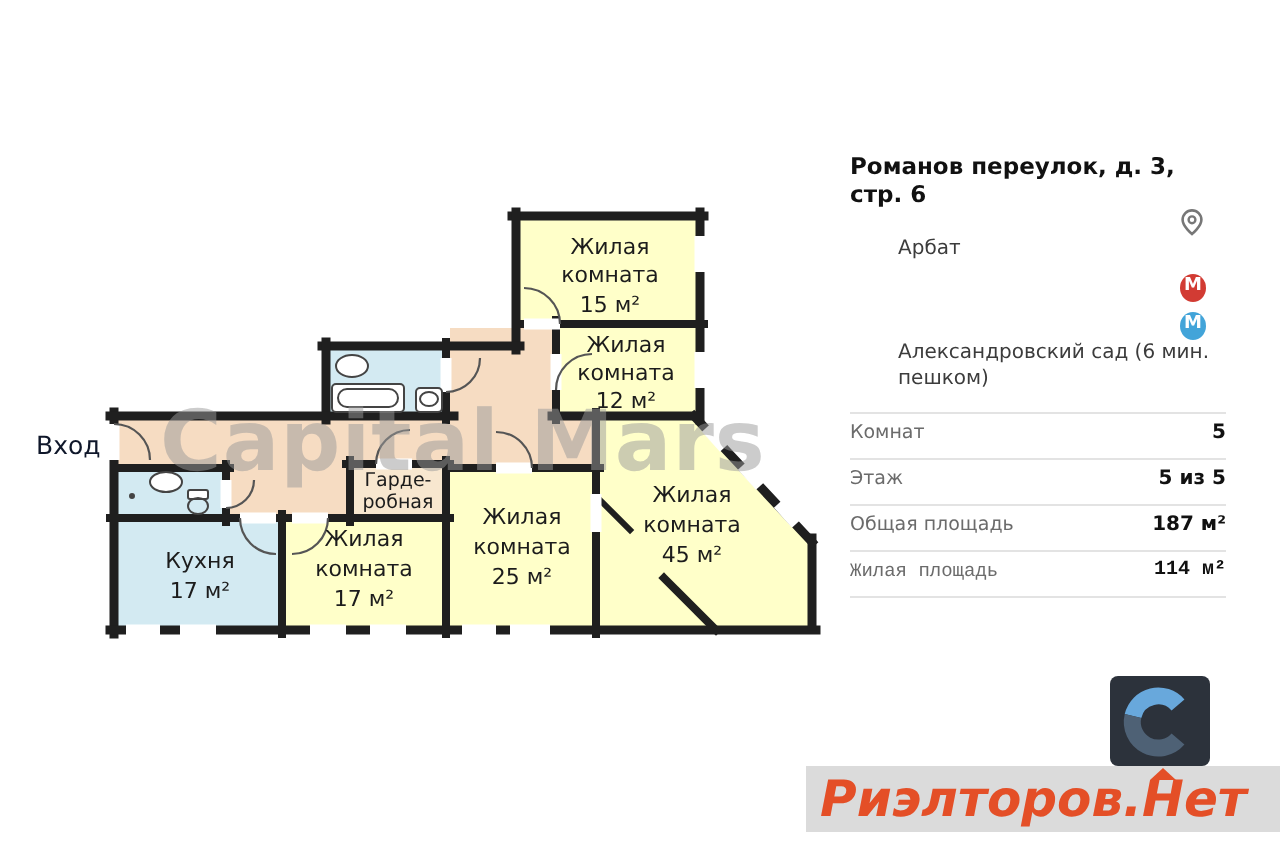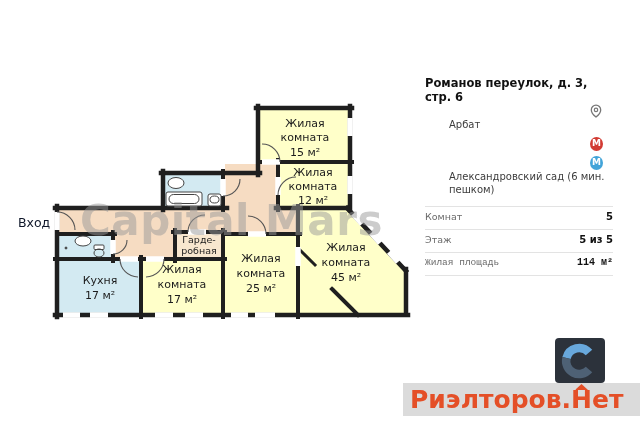--- a/index.html
+++ b/index.html
@@ -44,21 +44,21 @@
     position:absolute;left:555px;top:338px;width:50px;height:45px;border-radius:4px;
     background:var(--logo_square_bg);
   }
   .brand-banner{
     position:absolute;left:403px;top:383px;width:237px;height:33px;
     background:var(--banner_bg);display:flex;align-items:center;padding-left:7px;
     box-sizing:border-box;
   }
   .brand-text{
     font-size:25px;font-weight:bold;color:var(--accent_red);white-space:nowrap;
-    letter-spacing:0px;line-height:1;
+    letter-spacing:0px;line-height:1;font-style:italic;
   }
   .h-wrap{position:relative;display:inline-block;}
   .roof{
     position:absolute;left:50%;top:-3px;transform:translateX(-50%);
     width:13px;height:6px;background:var(--accent_red);
     clip-path:polygon(50% 0,0 100%,100% 100%);
   }
 </style>
 </head>
 <body>
@@ -226,20 +226,24 @@
     <div class="specs">
       <div class="spec-row">
         <span class="spec-label">Комнат</span>
         <span class="spec-value">5</span>
       </div>
       <div class="spec-row">
         <span class="spec-label">Этаж</span>
         <span class="spec-value">5 из 5</span>
       </div>
       <div class="spec-row">
+        <span class="spec-label">Общая площадь</span>
+        <span class="spec-value">187 м²</span>
+      </div>
+      <div class="spec-row">
         <span class="spec-label">Жилая площадь</span>
         <span class="spec-value">114 м²</span>
       </div>
     </div>
   </div>
 
   <div class="logo-square">
     <svg width="50" height="45" viewBox="0 0 50 45">
       <path d="M34,14.5 A13,13 0 0 0 11.5,20" fill="none" stroke="var(--logo_c_top)" stroke-width="8.5"></path>
       <path d="M11.5,20 A13,13 0 0 0 34,31.5" fill="none" stroke="var(--logo_c_bottom)" stroke-width="8.5"></path>

